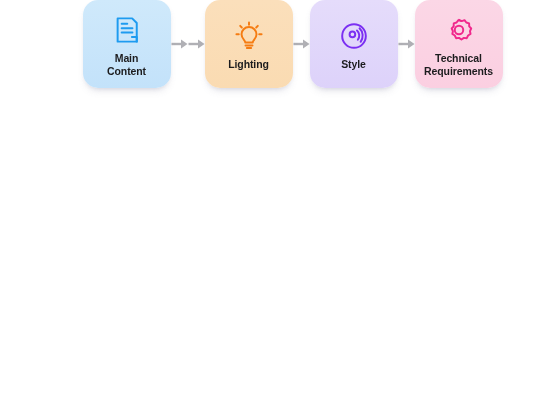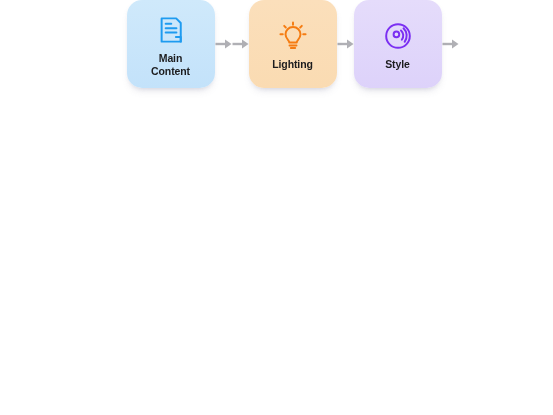--- a/index.html
+++ b/index.html
@@ -155,15 +155,25 @@
       <span class="step-label">Style</span>
     </div>
 
     <div class="arrow">
       <svg width="17" height="12" viewBox="0 0 17 12">
         <line x1="0.5" y1="6" x2="10.5" y2="6" stroke="#b0b0b5" stroke-width="2.4"></line>
         <path d="M10 1.4 L16.5 6 L10 10.6 Z" fill="#b0b0b5"></path>
       </svg>
     </div>
 
+    <div class="step-card" id="card-4" style="background: linear-gradient(rgb(251, 215, 230) 0%, rgb(251, 207, 225) 100%);">
+      <span class="step-icon">
+        <svg viewBox="0 0 32 32" fill="none" stroke="#f0288c" stroke-width="2.1" stroke-linecap="round" stroke-linejoin="round">
+          <path d="M16 3.2 l3.0 1.3 l2.9 -1.0 l1.9 2.5 l3.0 1.0 l0.1 3.1 l2.1 2.3 l-1.3 2.8 l0.6 3.0 l-2.6 1.7 l-1.4 2.8 l-3.1 -0.3 l-2.6 1.7 l-2.6 -1.7 l-3.1 0.3 l-1.4 -2.8 l-2.6 -1.7 l0.6 -3.0 l-1.3 -2.8 l2.1 -2.3 l0.1 -3.1 l3.0 -1.0 l1.9 -2.5 l2.9 1.0 Z" transform="translate(0,2)"></path>
+          <circle cx="16" cy="16" r="4.5"></circle>
+        </svg>
+      </span>
+      <span class="step-label">Technical
+Requirements</span>
+    </div>
 
   </div>
 </div>
 
 </body></html>

